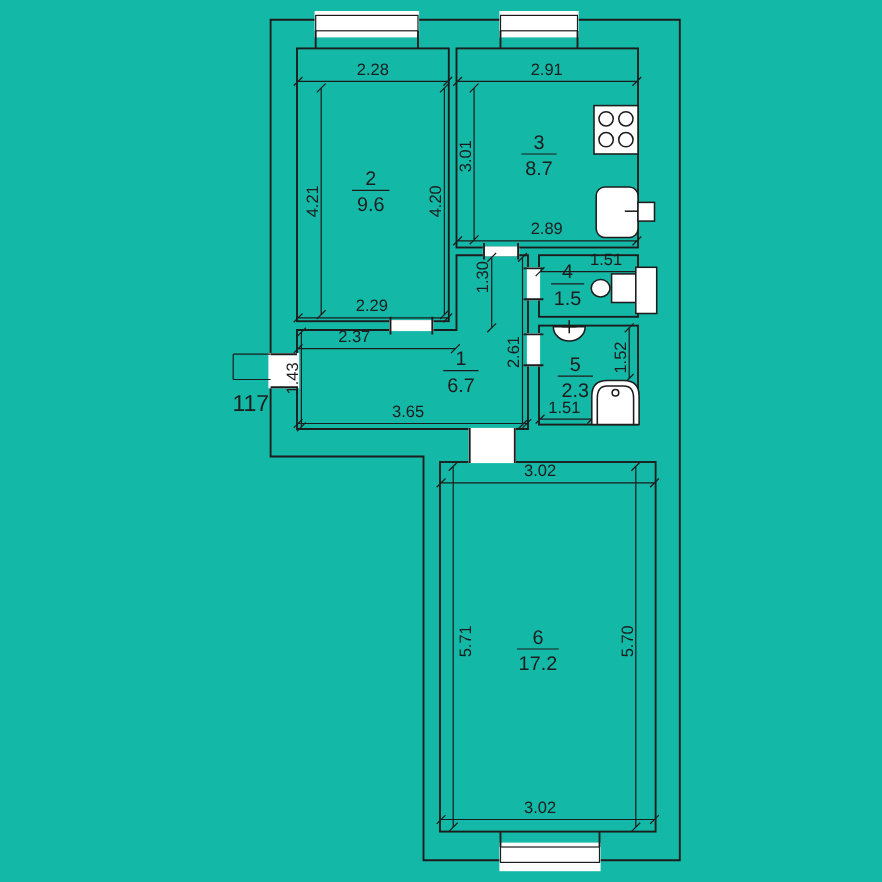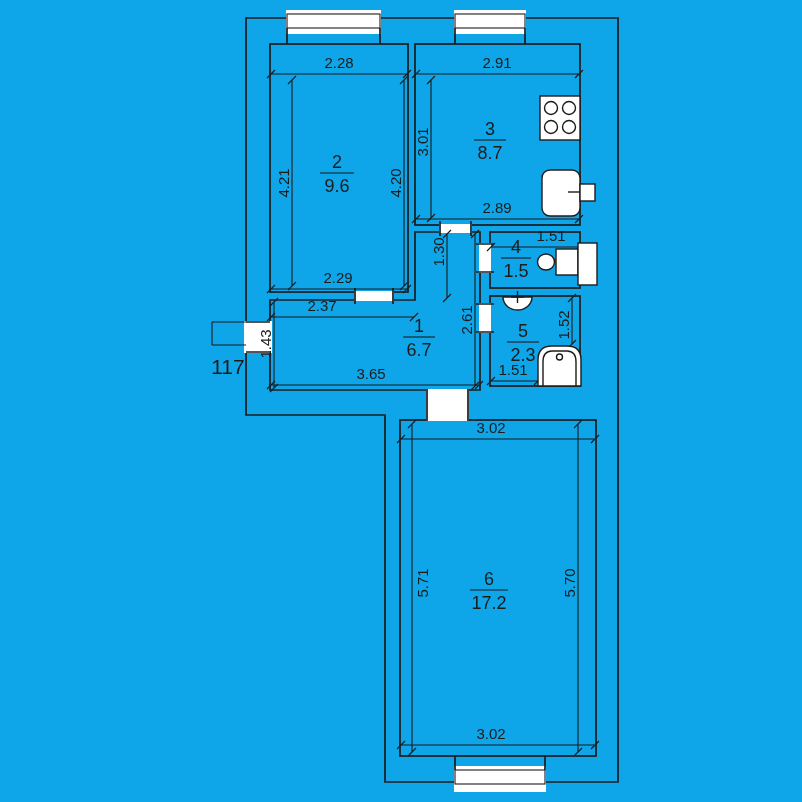--- a/index.html
+++ b/index.html
@@ -1,16 +1,16 @@
 <!DOCTYPE html>
 <html><head>
 <meta charset="utf-8">
 <style>
   html,body{margin:0;padding:0;background:#ffffff;}
-  .plan-wrap{width:802px;height:802px;position:relative;background:#0ea5e9;}
+  .plan-wrap{width:802px;height:802px;position:relative;background:#14b8a6;}
   svg{display:block;}
   svg text{font-family:"Liberation Sans",sans-serif;fill:#1c1c1c;}
   .wall{fill:none;stroke:#1c1c1c;stroke-width:1.7;}
   .thin{fill:none;stroke:#1c1c1c;stroke-width:1.1;}
   .erase{fill:#ffffff;stroke:none;}
   .fix{fill:#ffffff;stroke:#1c1c1c;stroke-width:1.4;}
   .fixn{fill:none;stroke:#1c1c1c;stroke-width:1.4;}
   .dim{font-size:15px;text-anchor:middle;}
   .room-num{font-size:18px;text-anchor:middle;}
   .room-area{font-size:18px;text-anchor:middle;}

